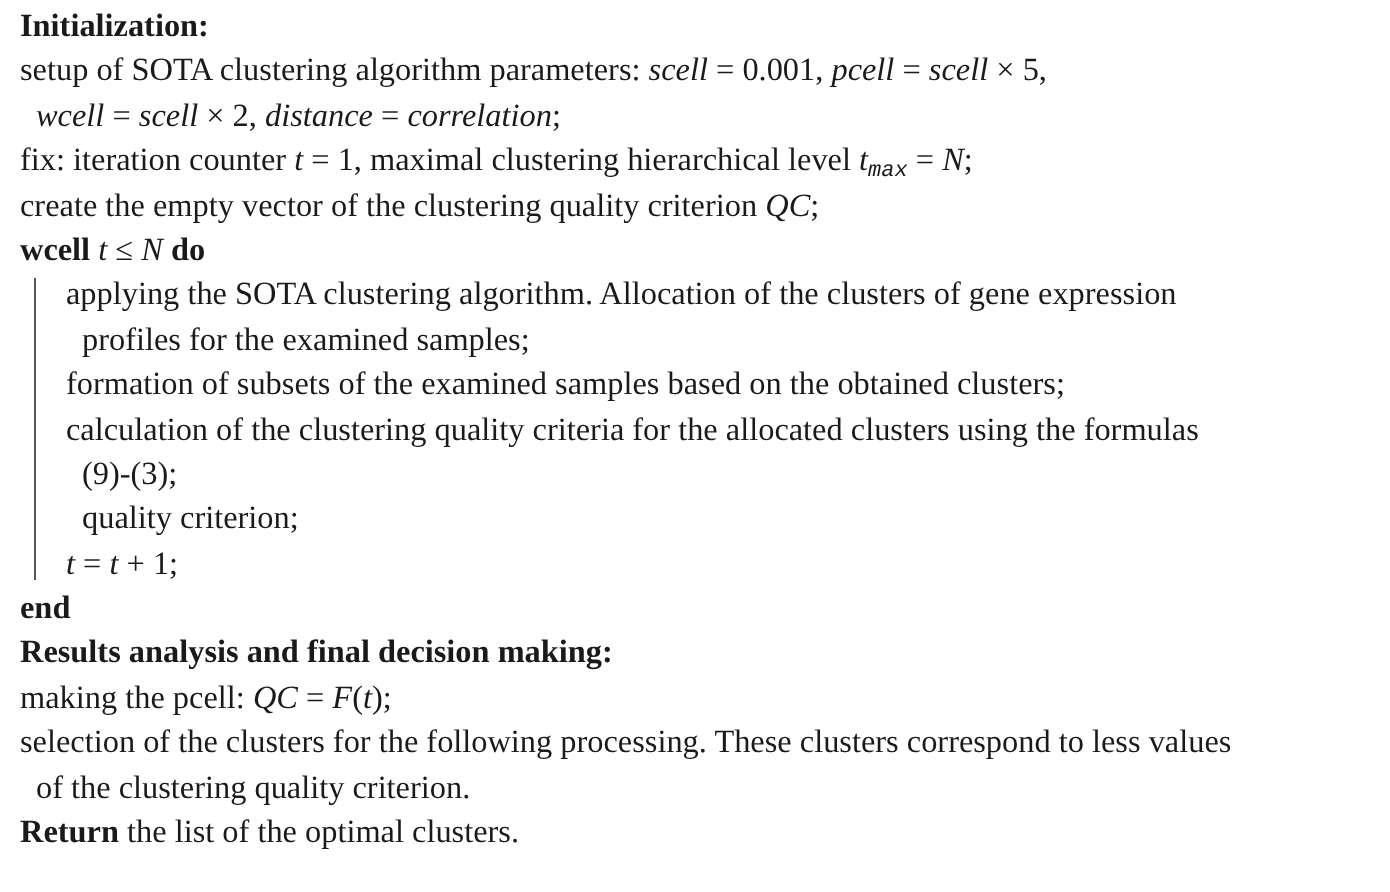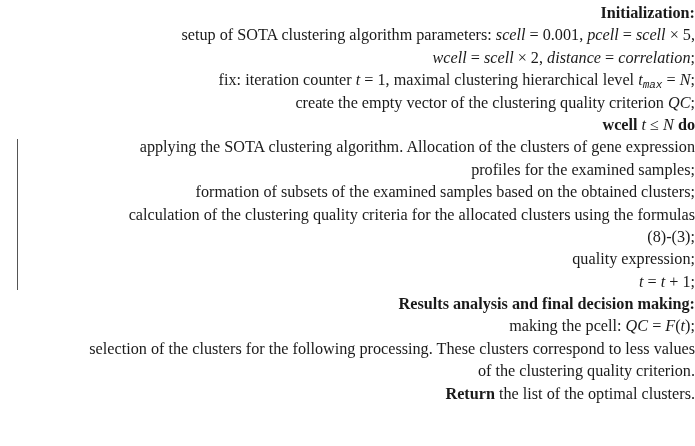--- a/index.html
+++ b/index.html
@@ -19,21 +19,20 @@
     .algo {
       position: absolute;
       left: 10px;
       top: 2px;
       width: 685px;
     }
     .line {
       height: 22.4px;
       line-height: 22.4px;
       white-space: nowrap;
-      text-align: right;
     }
     .cont { padding-left: 8px; }
     .b { font-weight: bold; }
     .i { font-style: italic; }
     .loop {
       position: relative;
       padding-left: 23px;
     }
     .loop-bar {
       position: absolute;
@@ -73,27 +72,28 @@
     <span class="i">t</span><span> ≤ </span><span class="i">N</span>
     <span class="b">do</span>
   </div>
 
   <div class="loop">
     <div class="loop-bar"></div>
     <div class="line">applying the SOTA clustering algorithm. Allocation of the clusters of gene expression</div>
     <div class="line cont">profiles for the examined samples;</div>
     <div class="line">formation of subsets of the examined samples based on the obtained clusters;</div>
     <div class="line">calculation of the clustering quality criteria for the allocated clusters using the formulas</div>
-    <div class="line cont">(8)-(3);</div>
-    <div class="line cont">quality expression;</div>
+    <div class="line cont">(9)-(3);</div>
+    <div class="line cont">quality criterion;</div>
     <div class="line">
       <span class="i">t</span><span> = </span><span class="i">t</span><span> + 1;</span>
     </div>
   </div>
 
+  <div class="line b">end</div>
 
   <div class="line b">Results analysis and final decision making:</div>
 
   <div class="line">
     <span>making the pcell: </span><span class="i">QC</span><span> = </span><span class="i">F</span><span>(</span><span class="i">t</span><span>);</span>
   </div>
 
   <div class="line">selection of the clusters for the following processing. These clusters correspond to less values</div>
   <div class="line cont">of the clustering quality criterion.</div>
 

